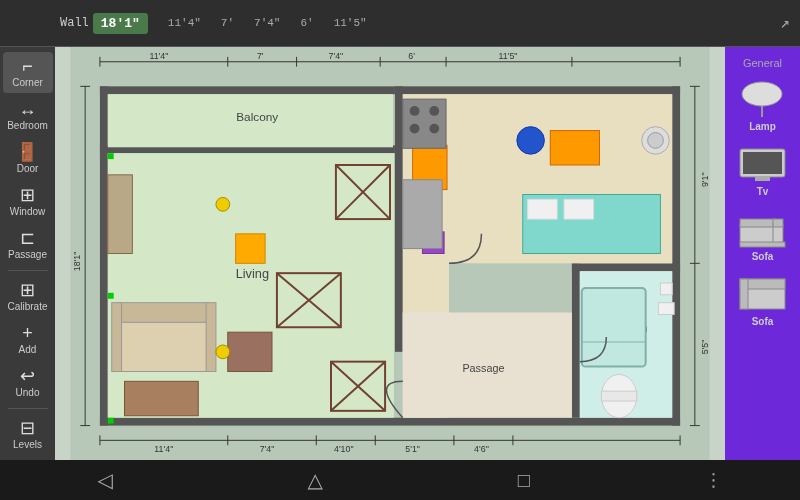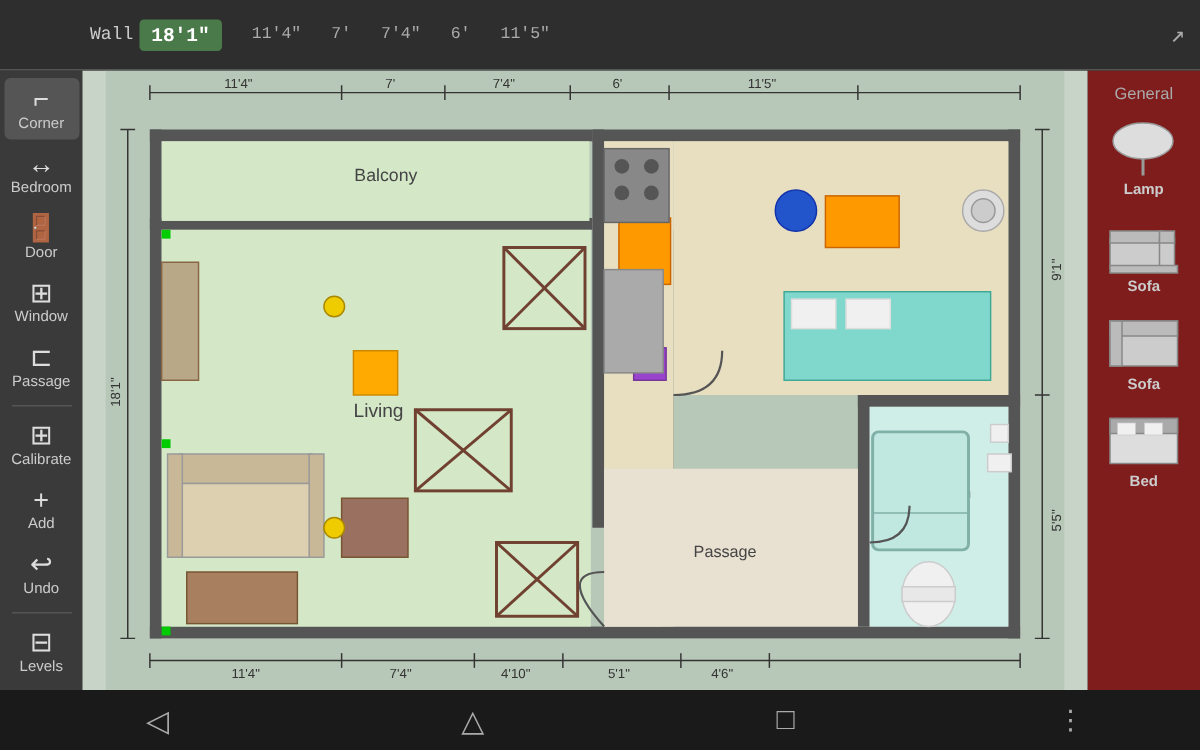--- a/index.html
+++ b/index.html
@@ -110,21 +110,21 @@
 
     
     #fp-svg {
       width: 100%;
       height: 100%;
     }
 
     
     #right-sidebar {
       width: 75px;
-      background: #7f1d1d;
+      background: #6d28d9;
       display: flex;
       flex-direction: column;
       align-items: center;
       padding: 5px 0;
       flex-shrink: 0;
       gap: 2px;
       overflow-y: auto;
     }
     .right-item {
       display: flex;
@@ -397,20 +397,28 @@
     <div class="right-header">General</div>
 
     <div class="right-item">
       <svg width="55" height="40">
         <ellipse cx="27" cy="15" rx="20" ry="12" fill="#ddd" stroke="#999" stroke-width="1"></ellipse>
         <line x1="27" y1="27" x2="27" y2="38" stroke="#999" stroke-width="2"></line>
       </svg>
       <span class="label">Lamp</span>
     </div>
 
+    <div class="right-item">
+      <svg width="55" height="40">
+        <rect x="5" y="5" width="45" height="28" rx="2" fill="#ccc" stroke="#888" stroke-width="1"></rect>
+        <rect x="8" y="8" width="39" height="22" fill="#555"></rect>
+        <rect x="20" y="33" width="15" height="4" fill="#aaa"></rect>
+      </svg>
+      <span class="label">Tv</span>
+    </div>
 
     <div class="right-item">
       <svg width="55" height="40">
         <rect x="5" y="15" width="35" height="20" fill="#ccc" stroke="#888" stroke-width="1"></rect>
         <rect x="5" y="10" width="35" height="8" fill="#bbb" stroke="#888" stroke-width="1"></rect>
         <rect x="38" y="15" width="10" height="20" fill="#ccc" stroke="#888" stroke-width="1"></rect>
         <rect x="38" y="10" width="10" height="8" fill="#bbb" stroke="#888" stroke-width="1"></rect>
         <rect x="5" y="33" width="45" height="5" fill="#bbb" stroke="#888" stroke-width="1"></rect>
       </svg>
       <span class="label">Sofa</span>
@@ -418,29 +426,20 @@
 
     <div class="right-item">
       <svg width="55" height="40">
         <rect x="5" y="5" width="45" height="30" fill="#ccc" stroke="#888" stroke-width="1"></rect>
         <rect x="5" y="5" width="45" height="10" fill="#bbb" stroke="#888" stroke-width="1"></rect>
         <rect x="5" y="5" width="8" height="30" fill="#bbb" stroke="#888" stroke-width="1"></rect>
       </svg>
       <span class="label">Sofa</span>
     </div>
 
-    <div class="right-item">
-      <svg width="55" height="40">
-        <rect x="5" y="5" width="45" height="30" fill="#ddd" stroke="#888" stroke-width="1"></rect>
-        <rect x="5" y="5" width="45" height="10" fill="#aaa" stroke="#888" stroke-width="1"></rect>
-        <rect x="10" y="8" width="12" height="8" fill="#f0f0f0" stroke="#ccc" stroke-width="0.5"></rect>
-        <rect x="28" y="8" width="12" height="8" fill="#f0f0f0" stroke="#ccc" stroke-width="0.5"></rect>
-      </svg>
-      <span class="label">Bed</span>
-    </div>
   </div>
 
 </div>
 
 <div id="bottom-nav">
   <span class="nav-btn">◁</span>
   <span class="nav-btn">△</span>
   <span class="nav-btn">□</span>
   <span class="nav-dots">⋮</span>
 </div>

